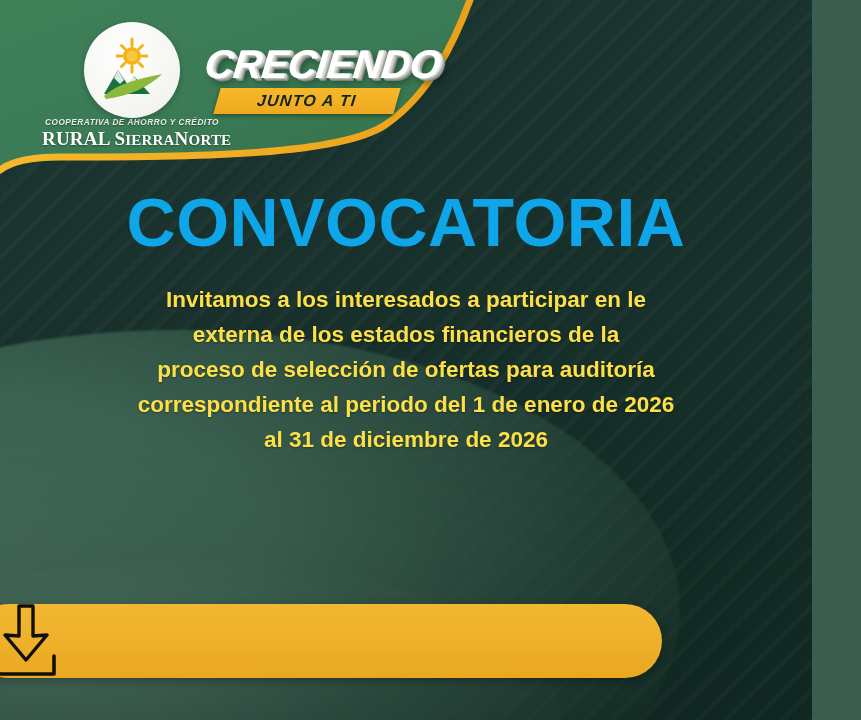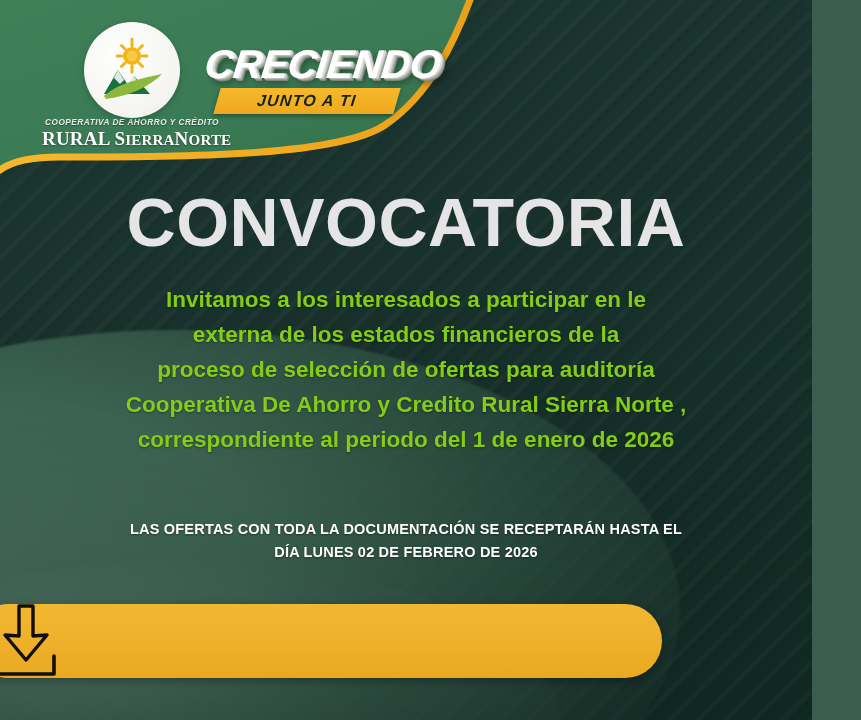--- a/index.html
+++ b/index.html
@@ -140,31 +140,31 @@
     font-size:16px;font-weight:800;font-style:italic;
     letter-spacing:1.2px;white-space:nowrap;
   }
 
   
   .content{position:absolute;left:0;top:0;width:812px;height:720px;z-index:30;}
 
   .title{
     position:absolute;left:0;top:188px;width:812px;
     text-align:center;
-    color:#e5e5e5;
+    color:#0ea5e9;
     font-size:68px;
     font-weight:700;
     letter-spacing:0.5px;
     line-height:1;
   }
 
   .body-copy{
     position:absolute;left:60px;top:282px;width:692px;
     text-align:center;
-    color:#84cc16;
+    color:#fde047;
     font-size:22.5px;
     font-weight:700;
     line-height:35px;
     text-shadow:0 1px 2px rgba(0,0,0,.35);
   }
   .body-copy div{white-space:nowrap;}
 
   .note{
     position:absolute;left:60px;top:518px;width:692px;
     text-align:center;
@@ -270,28 +270,24 @@
   </div>
 
   <div class="content">
 
     <div class="title">CONVOCATORIA</div>
 
     <div class="body-copy">
       <div>Invitamos a los interesados a participar en le</div>
       <div>externa de los estados financieros de la</div>
       <div>proceso de selección de ofertas para auditoría</div>
-      <div>Cooperativa De Ahorro y Credito Rural Sierra Norte ,</div>
       <div>correspondiente al periodo del 1 de enero de 2026</div>
-    </div>
-
-    <div class="note">
-      <div>LAS OFERTAS CON TODA LA DOCUMENTACIÓN SE RECEPTARÁN HASTA EL</div>
-      <div>DÍA LUNES 02 DE FEBRERO DE 2026</div>
-    </div>
+      <div>al 31 de diciembre de 2026</div>
+    </div>
+
 
     <div class="cta">
       <span class="cta-icon">
         <svg width="72" height="78" viewBox="0 0 72 78" xmlns="http://www.w3.org/2000/svg">
           <path d="M29,4 L43,4 L43,34 L57,33 L36,58 L15,33 L29,34 Z" fill="none" stroke="#100f0c" stroke-width="3.4" stroke-linejoin="round" stroke-linecap="round"></path>
           <path d="M8,54 L8,72 L64,72 L64,54" fill="none" stroke="#100f0c" stroke-width="3.6" stroke-linejoin="round" stroke-linecap="round"></path>
         </svg>
       </span>
     </div>
 

